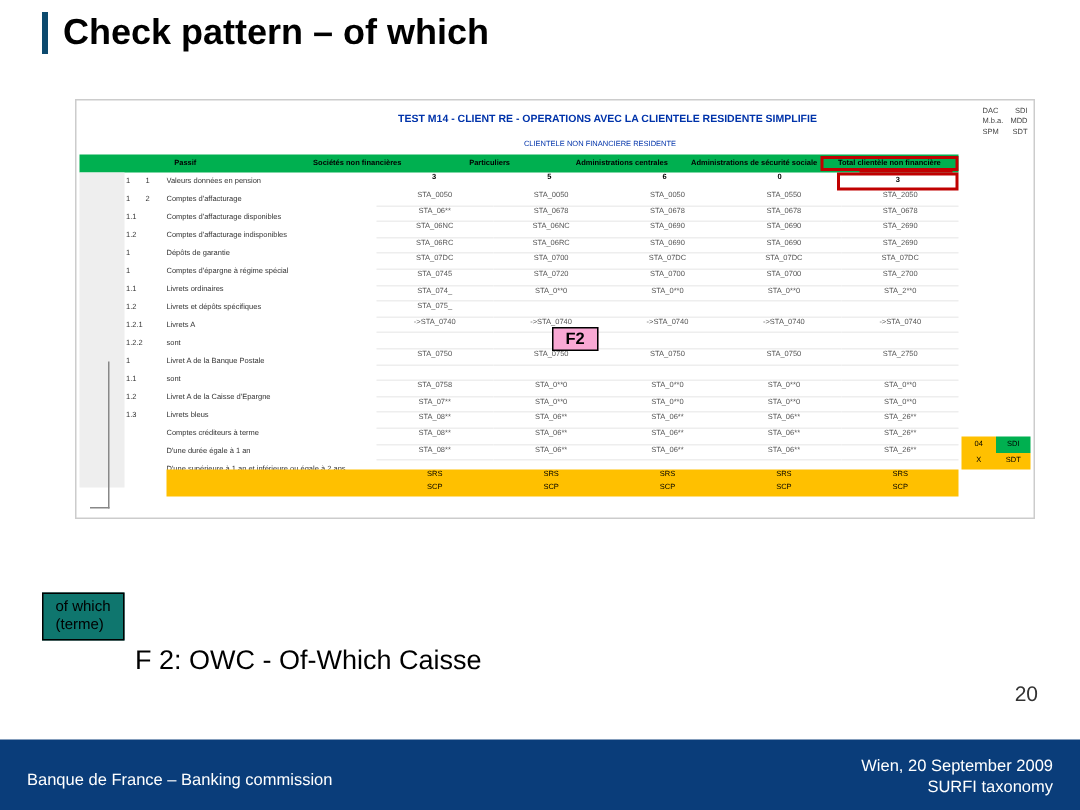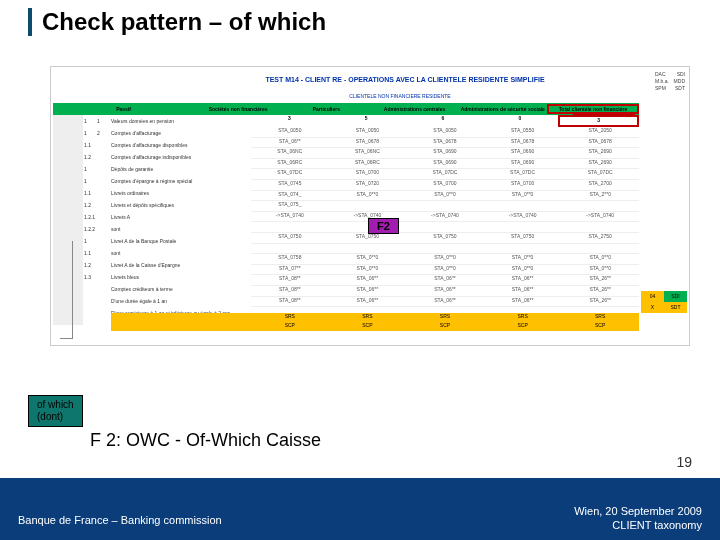--- a/index.html
+++ b/index.html
@@ -28,28 +28,28 @@
 .ss-redbox{border:2px solid #c00000}
 .ss-orange{position:absolute;bottom:14px;left:60px;right:50px;height:18px;background:#ffc000}
 .ss-orange .osr{position:absolute;left:140px;right:0;top:0;height:9px;display:flex}
 .ss-orange .osr div{flex:1;text-align:center;font-size:5px}
 .ss-orange .osr2{top:9px}
 .ss-right-orange{position:absolute;right:2px;bottom:32px;width:46px;height:22px}
 .ss-right-orange div{height:11px;display:flex}
 .ss-right-orange span{flex:1;text-align:center;font-size:5px;line-height:11px}
 .ss-right-orange .o{background:#ffc000}
 .ss-right-orange .g{background:#00b050}
-.f2-callout{position:absolute;top:152px;left:318px;background:#a21caf;border:1px solid #000;padding:1px 8px;font-size:11px;font-weight:bold}
+.f2-callout{position:absolute;top:152px;left:318px;background:#f9a8d4;border:1px solid #000;padding:1px 8px;font-size:11px;font-weight:bold}
 .leader-line{position:absolute;background:#888}
 .ll1{left:72px;top:205px;width:1px;height:98px}
 .ll2{left:60px;top:302px;width:13px;height:1px}
 .callout-box{position:absolute;left:28px;top:395px;border:1px solid #000;padding:3px 8px;font-size:10px;line-height:12px;background:#0f766e}
 .subtitle{position:absolute;left:90px;top:430px;font-size:18px;color:#000}
 .page-num{position:absolute;right:28px;bottom:70px;font-size:14px;color:#333}
-.footer{position:absolute;bottom:0;left:0;right:0;height:62px;background:#0a3d7a}
+.footer{position:absolute;bottom:0;left:0;right:0;height:47px;background:#0a3d7a}
 .footer-left{position:absolute;left:18px;bottom:14px;color:#fff;font-size:11px}
 .footer-right{position:absolute;right:18px;bottom:8px;color:#fff;font-size:11px;text-align:right;line-height:14px}
 .red-underline{position:absolute;top:46px;right:54px;width:62px;height:2px;background:#c00000}
 </style>
 </head>
 <body>
 
 <div class="title-bar">
     <div class="title">Check pattern – of which</div>
   </div>
@@ -276,25 +276,25 @@
     </div>
     <div class="f2-callout">F2</div>
   </div>
 
   <div class="leader-line ll1"></div>
   <div class="leader-line ll2"></div>
 </div>
 
 <div class="callout-box">
   <div>of which</div>
-  <div>(dont)</div>
+  <div>(terme)</div>
 </div>
 
 <div class="subtitle">F 2: OWC - Of-Which Caisse</div>
-<div class="page-num">19</div>
+<div class="page-num">20</div>
 
 <div class="footer">
   <div class="footer-left">Banque de France – Banking commission</div>
   <div class="footer-right">
     <div>Wien, 20 September  2009</div>
-    <div>CLIENT taxonomy</div>
+    <div>SURFI taxonomy</div>
   </div>
 </div>
 
 </body></html>

